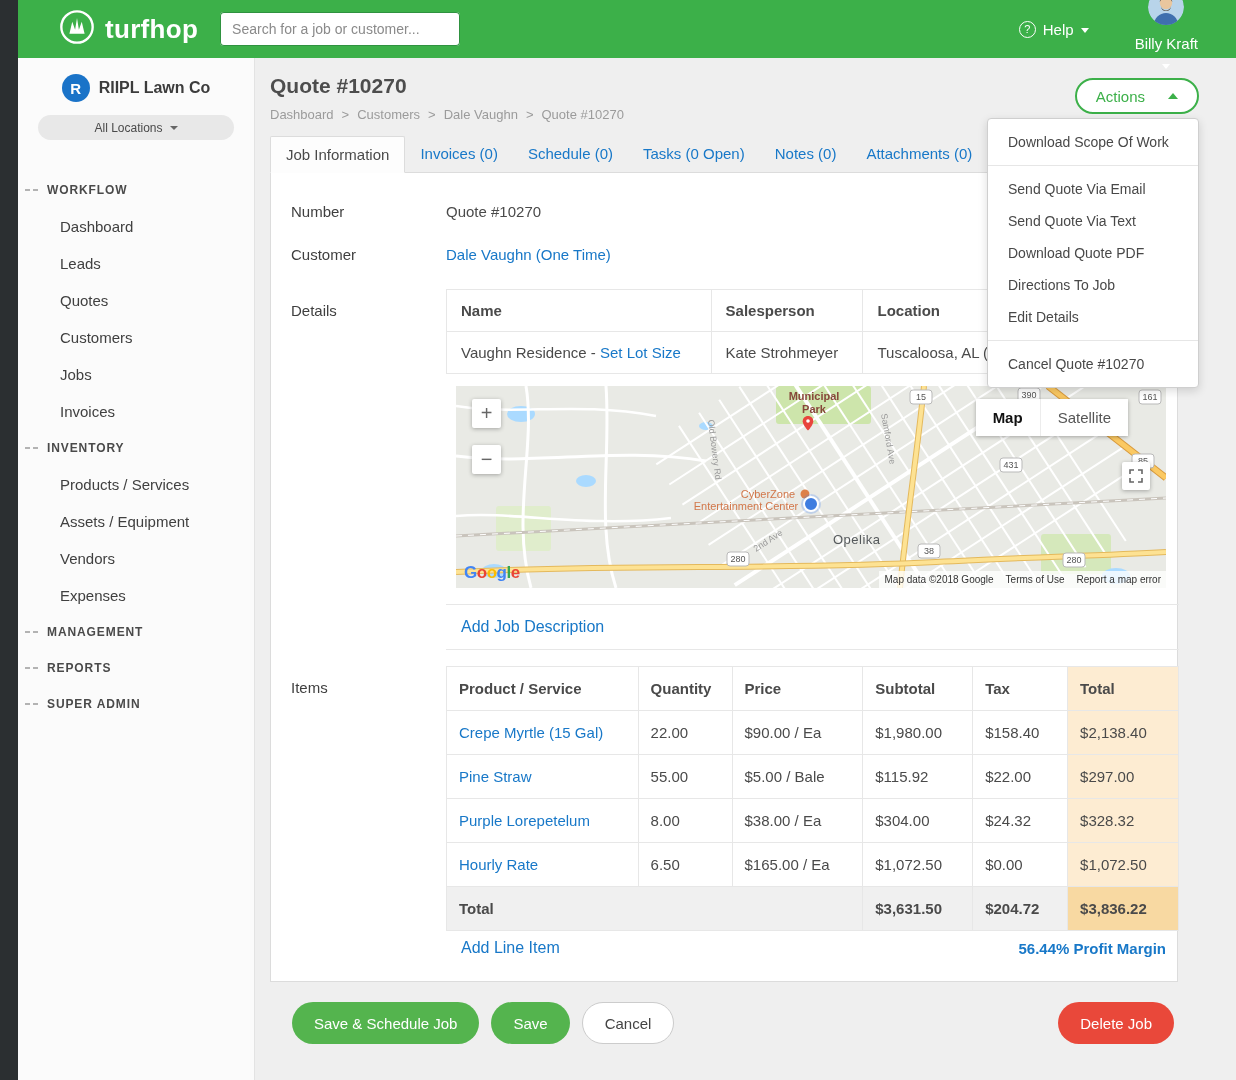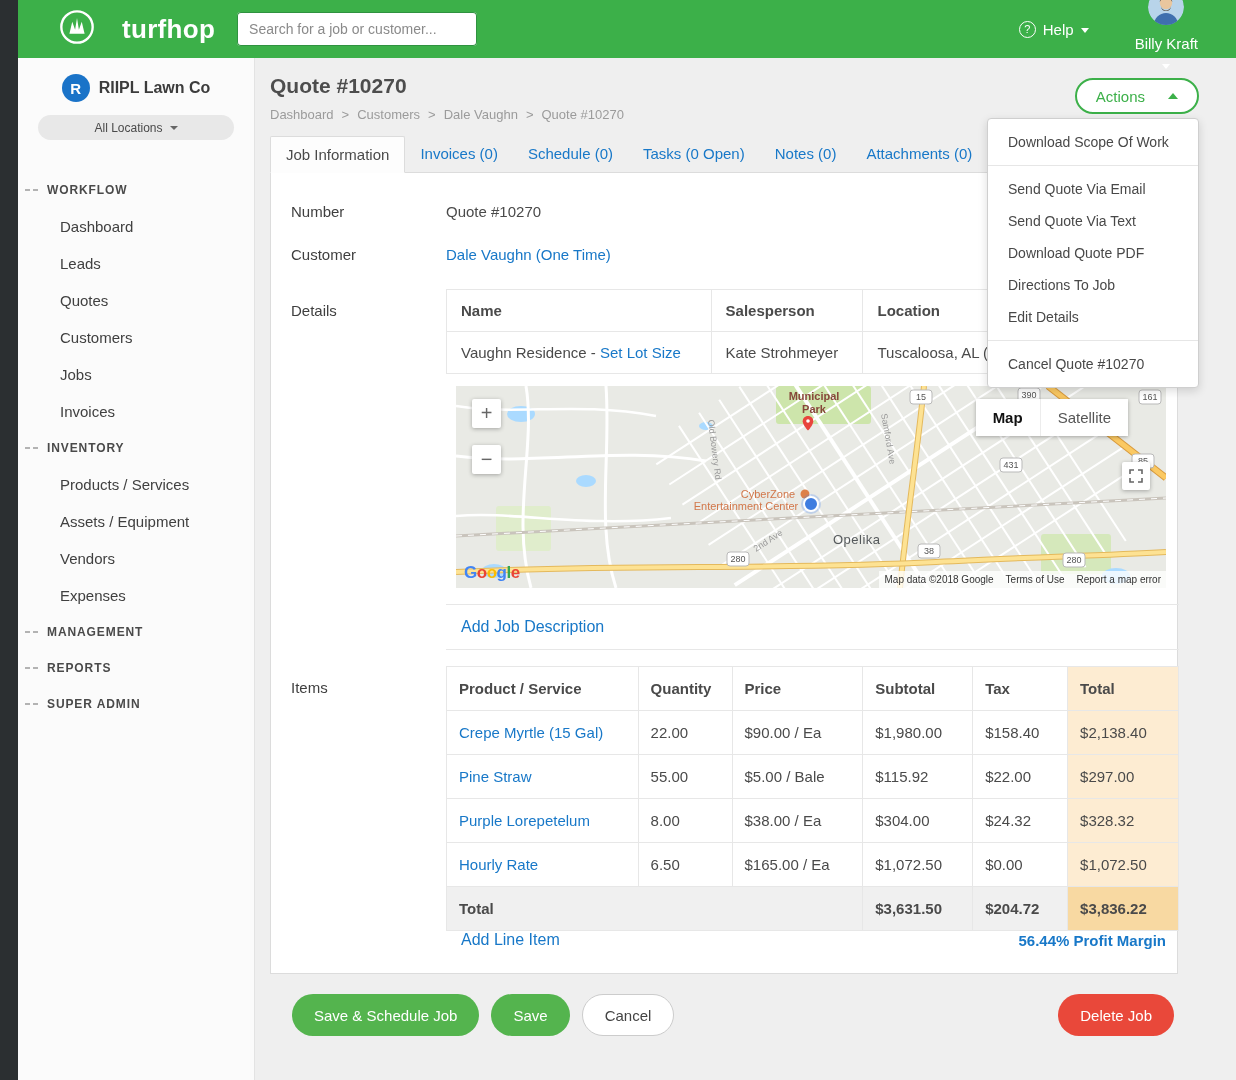--- a/index.html
+++ b/index.html
@@ -4,21 +4,21 @@
 <style>
   * { box-sizing: border-box; margin: 0; padding: 0; }
   html, body { width: 1236px; height: 1080px; overflow: hidden; }
   body { position: relative; font-family: "Liberation Sans", sans-serif; background: #efefef; color: #4a4a4a; }
 
   
   .left-rail { position: absolute; left: 0; top: 0; width: 18px; height: 1080px; background: #2b2f31; z-index: 8; }
 
   
   .app-header { position: absolute; left: 18px; top: 0; right: 0; height: 58px; background: #3cb049; display: flex; align-items: center; z-index: 7; }
-  .logo { display: flex; align-items: center; gap: 26px; margin-left: 40px; cursor: pointer; text-align: center; }
+  .logo { display: flex; align-items: center; gap: 9px; margin-left: 40px; cursor: pointer; text-align: center; }
   .logo-text { color: #fff; font-size: 26px; font-weight: bold; letter-spacing: .3px; }
   .search-box { margin-left: 22px; width: 240px; height: 34px; background: #fff; border-radius: 4px; display: flex; align-items: center; box-shadow: inset 0 0 0 1px #2f9240; }
   .search-box input { border: none; outline: none; width: 100%; font-size: 14px; color: #333; padding: 0 12px; background: transparent; font-family: inherit; }
   .search-box input::placeholder { color: #8a8a8a; }
   .header-right { margin-left: auto; display: flex; align-items: center; margin-right: 38px; color: #fff; }
   .help-group { display: flex; align-items: center; gap: 7px; font-size: 15px; margin-right: 46px; cursor: pointer; }
   .q-icon { width: 17px; height: 17px; border: 1.5px solid #fff; border-radius: 50%; font-size: 11px; display: flex; align-items: center; justify-content: center; }
   .caret-down { width: 0; height: 0; border-left: 4px solid transparent; border-right: 4px solid transparent; border-top: 5px solid #fff; margin-top: 2px; }
   .avatar { width: 36px; height: 36px; border-radius: 50%; overflow: hidden; flex: none; }
   .user-group { display: flex; align-items: center; gap: 10px; cursor: pointer; flex-direction: column; }
@@ -85,21 +85,21 @@
   .desc-block { margin: 16px 20px 0 0; width: 733px; border-top: 1px solid #e7e7e7; border-bottom: 1px solid #e7e7e7; padding: 13px 0 13px 15px; margin-left: 0; }
   .row-items { margin-top: 16px; }
 
   .items-table { width: 733px; }
   .items-table th, .items-table td { border: 1px solid #e7e7e7; text-align: left; padding: 13px 12px; }
   .items-table th { font-weight: bold; }
   .total-col { background: #fdecd2; }
   .row-total td { background: #f0f0f0; font-weight: bold; }
   .row-total td.grand { background: #f8d9a2; }
 
-  .below-items { display: flex; justify-content: space-between; align-items: center; width: 733px; padding: 0 13px 8px 15px; }
+  .below-items { display: flex; justify-content: space-between; align-items: center; width: 733px; padding: 8px 13px 8px 15px; }
   .profit { color: #1878c8; font-weight: bold; font-size: 15px; }
 
   .footer-bar { display: flex; align-items: flex-end; gap: 12px; margin: 20px 62px 0 37px; }
   .btn { height: 42px; border-radius: 21px; font-size: 15px; padding: 0 22px; display: flex; align-items: center; justify-content: center; border: none; cursor: pointer; font-family: inherit; }
   .btn-green { background: #54b44e; color: #fff; }
   .btn-cancel { background: #fff; color: #444; border: 1px solid #ccc; }
   .btn-delete { background: #e9483a; color: #fff; margin-left: auto; }
 </style>
 </head>
 <body>

